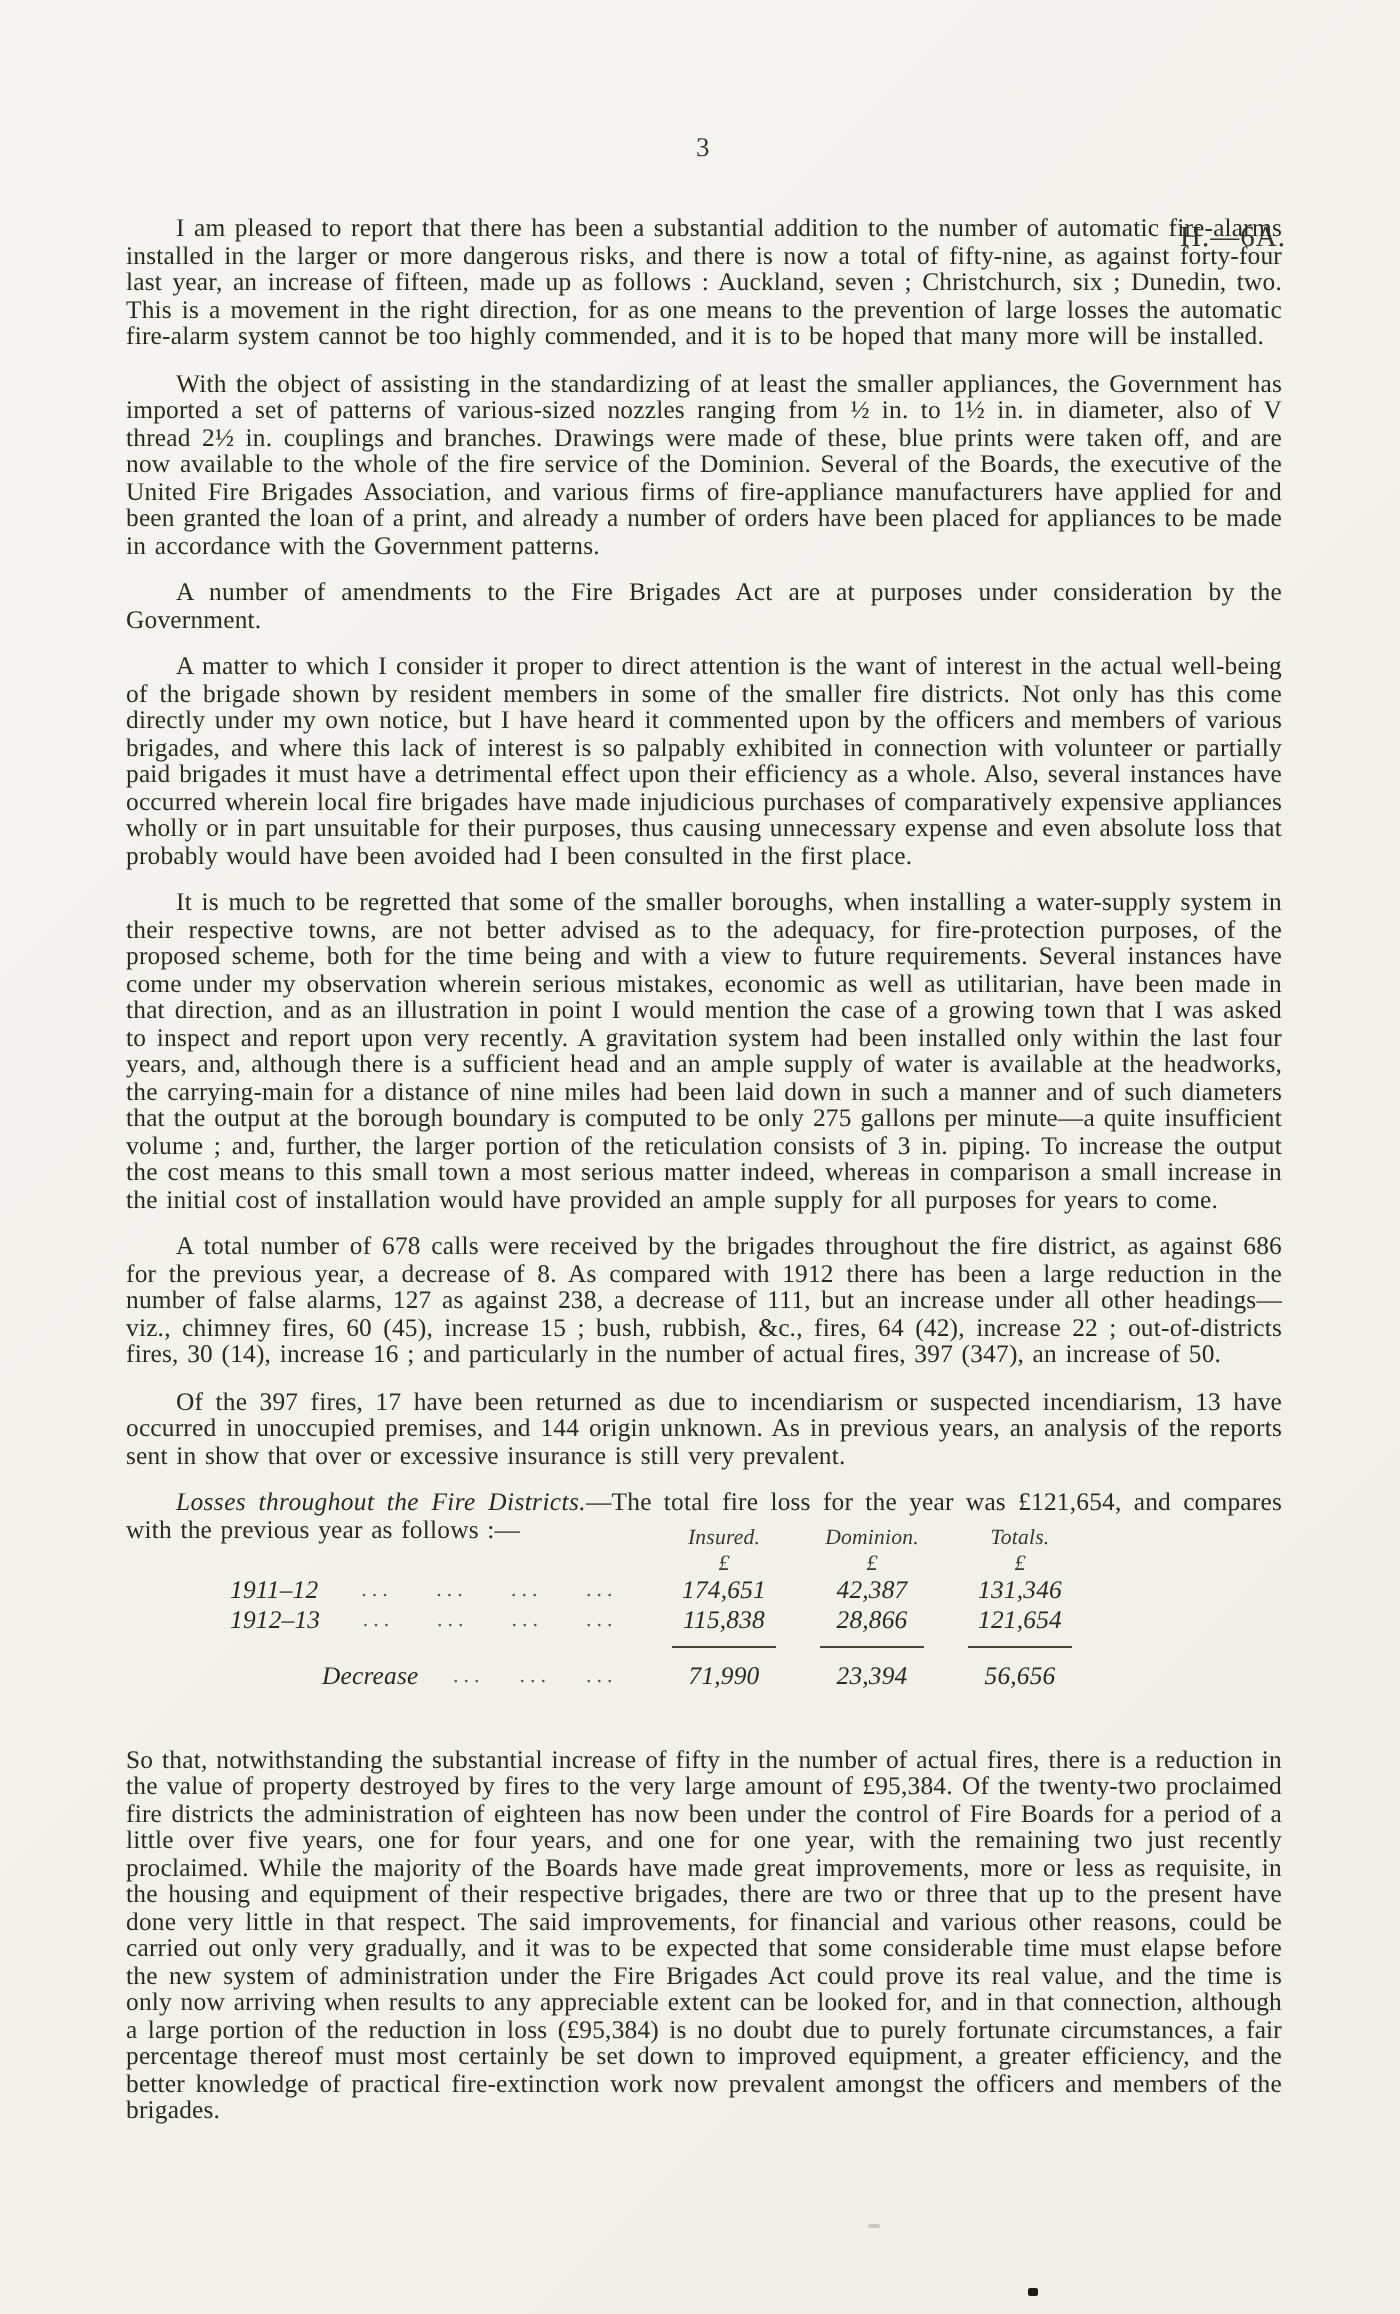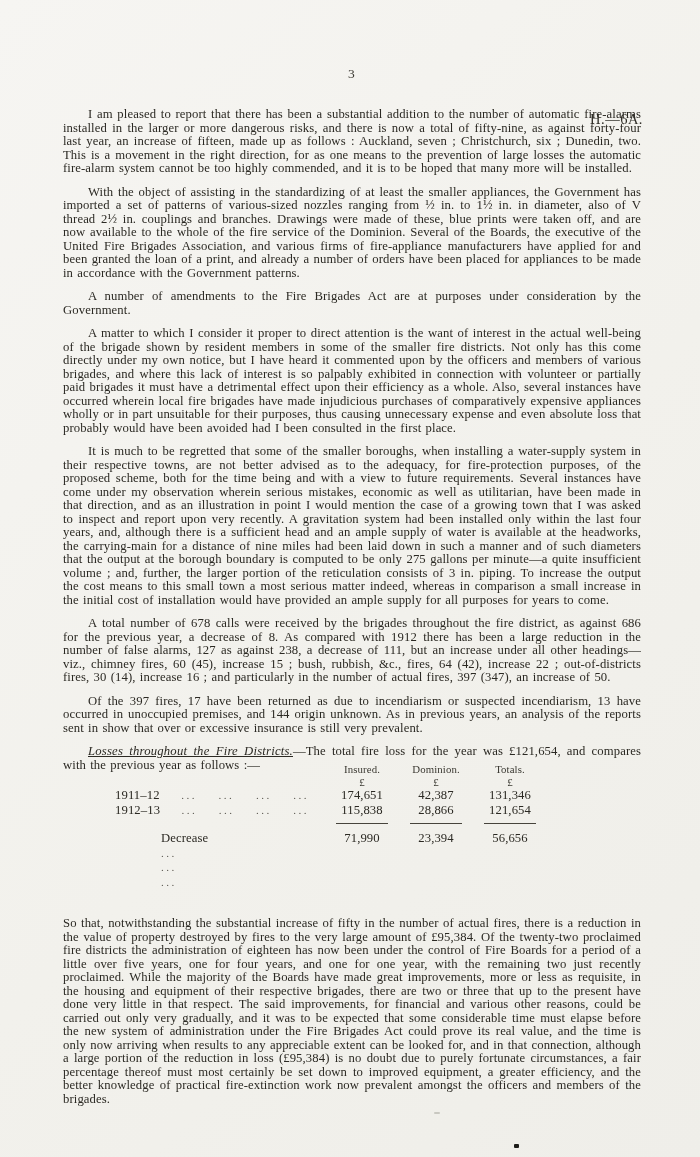--- a/index.html
+++ b/index.html
@@ -25,34 +25,34 @@
   }
   .body-col {
     position: absolute; left: 63px; top: 98px; width: 578px;
     font-size: 12.7px; line-height: 13.5px;
     text-align: justify;
     word-spacing: 1px; letter-spacing: 0.1px;
   }
   p.para { margin: 0 0 4px 0; }
   p.indent, .indent-line { text-indent: 25px; margin-top: 10px; }
   .losses-intro { margin-bottom: 0; }
-  .losses-intro i { letter-spacing: 0.2px; text-decoration: underline; }
+  .losses-intro i { letter-spacing: 0.2px; }
 
   
   .fin-table { margin-top: -13.5px; margin-bottom: 28px; }
   .trow { display: flex; align-items: baseline; line-height: 14.5px; }
   .cell { box-sizing: border-box; }
-  .cell.lbl { width: 262px; display: flex; justify-content: space-between; align-items: flex-start; padding-right: 16px; }
-  .cell.val { width: 74px; text-align: center; }
+  .cell.lbl { width: 262px; display: flex; justify-content: space-between; align-items: flex-end; padding-right: 16px; font-style: italic; }
+  .cell.val { width: 74px; text-align: center; font-style: italic; }
   .head-row { line-height: 13.5px; }
   .head-row .val { font-size: 10.8px; color: #3a3831; }
   .pound-row { line-height: 12px; }
   .pound-row .val { font-size: 11px; color: #3a3831; }
   .data-row .lbl { padding-left: 52px; }
-  .summary-row .lbl { padding-left: 98px; flex-direction: column; }
+  .summary-row .lbl { padding-left: 98px; }
   .summary-row { margin-top: 5px; }
   .dots { letter-spacing: 2.5px; color: #5b5850; font-size: 11px; }
   .rule-row { height: 7px; line-height: 7px; margin-top: 2px; }
   .rule { display: inline-block; width: 52px; border-top: 1px solid #47443c; vertical-align: middle; }
 
   .closing { margin-top: 0; }
 
   
   .speck-dark {
     position: absolute; left: 514px; top: 1144px;

